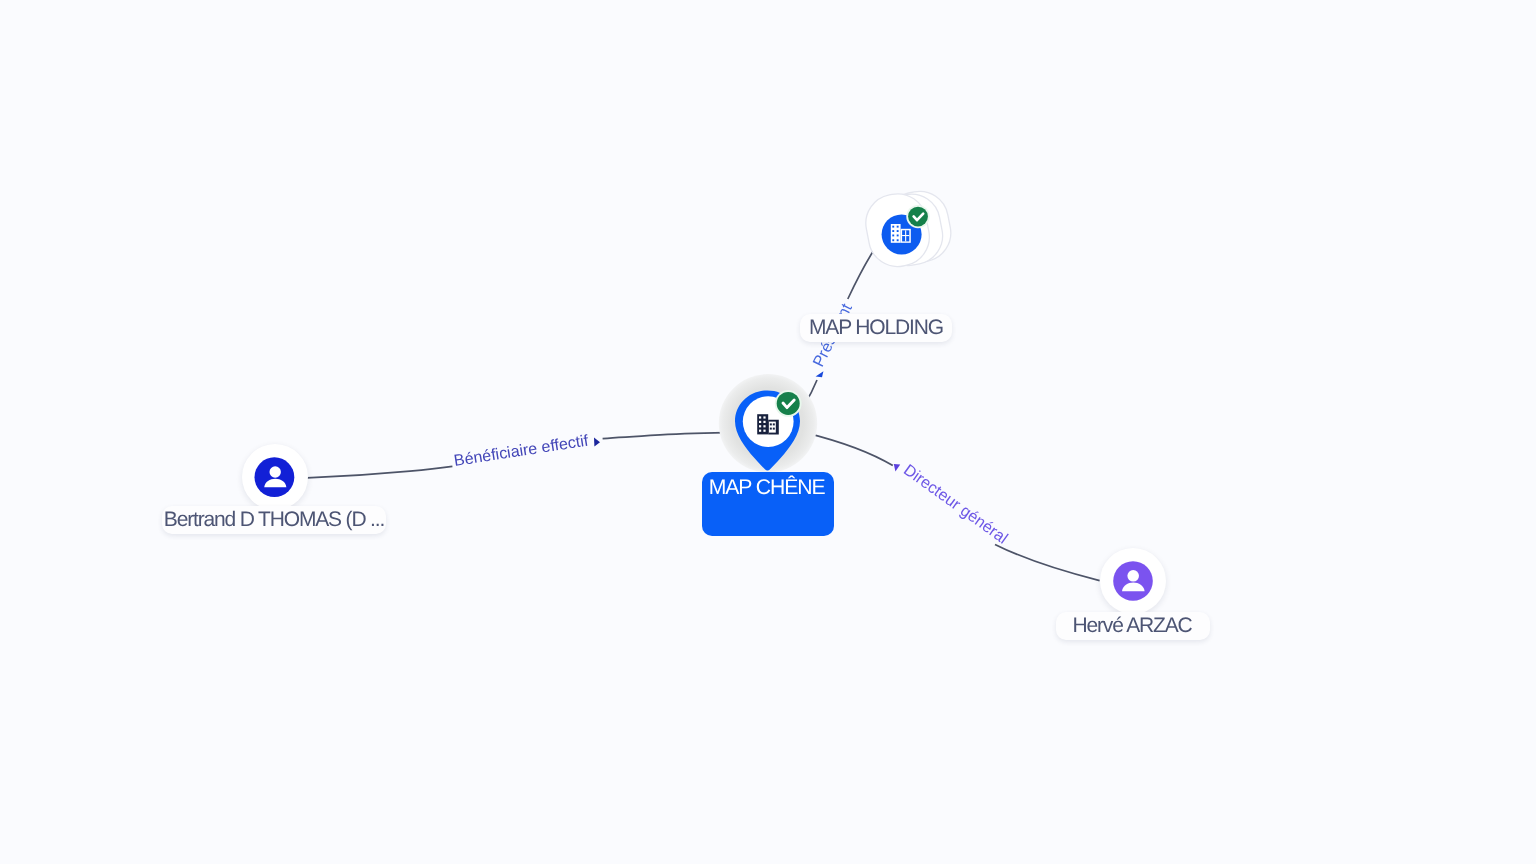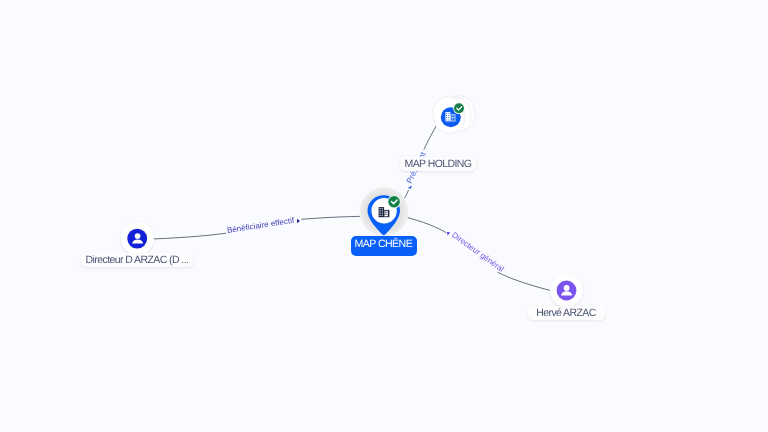--- a/index.html
+++ b/index.html
@@ -59,21 +59,21 @@
   </svg>
 
   <div class="node" style="left:121px;top:222px;width:33px;height:33px;">
     <div class="disc" style="left:0;top:0;width:33px;height:33px;"></div>
     <svg width="33" height="33" style="position:absolute;left:0;top:0;" viewBox="0 0 33 33">
       <circle cx="16.2" cy="16.6" r="9.95" fill="#1220d6"></circle>
       <circle cx="16.6" cy="14.0" r="2.85" fill="#ffffff"></circle>
       <path d="M11.1,21.6 C11.5,18.9 13.9,17.4 16.65,17.4 C19.4,17.4 21.8,18.9 22.2,21.6 Z" fill="#ffffff"></path>
     </svg>
   </div>
-  <div class="nlabel" style="left:81px;top:253px;width:112px;height:14px;">Directeur D ARZAC (D ...</div>
+  <div class="nlabel" style="left:81px;top:253px;width:112px;height:14px;">Bertrand D THOMAS (D ...</div>
 
   <div class="node" style="left:549.5px;top:273.5px;width:33px;height:33px;">
     <div class="disc" style="left:0;top:0;width:33px;height:33px;"></div>
     <svg width="33" height="33" style="position:absolute;left:0;top:0;" viewBox="0 0 33 33">
       <circle cx="16.5" cy="16.5" r="9.9" fill="#7b53ef"></circle>
       <circle cx="16.6" cy="13.9" r="2.9" fill="#ffffff"></circle>
       <path d="M11.0,21.6 C11.4,18.8 13.9,17.3 16.65,17.3 C19.4,17.3 21.9,18.8 22.3,21.6 Z" fill="#ffffff"></path>
     </svg>
   </div>
   <div class="nlabel" style="left:527.5px;top:306px;width:77px;height:14px;">Hervé ARZAC</div>
@@ -147,15 +147,15 @@
         <rect x="26.9" y="25.7" width="1.0" height="1.0"></rect>
         <rect x="28.4" y="25.7" width="1.0" height="1.0"></rect>
         <rect x="26.9" y="27.8" width="1.0" height="1.0"></rect>
         <rect x="28.4" y="27.8" width="1.0" height="1.0"></rect>
       </g>
       <circle cx="36.1" cy="15.7" r="6.7" fill="#e8f7ec"></circle>
       <circle cx="36.1" cy="15.7" r="5.75" fill="#15804a"></circle>
       <path d="M33.5,15.5 L35.5,17.8 L39.1,14.0" stroke="#ffffff" stroke-width="1.45" fill="none" stroke-linecap="round" stroke-linejoin="round"></path>
     </svg>
   </div>
-  <div class="nlabel-primary" style="left:350.8px;top:236.3px;width:66.5px;height:20px;">MAP CHÊNE</div>
+  <div class="nlabel-primary" style="left:350.8px;top:236.3px;width:66.5px;height:32px;">MAP CHÊNE</div>
 
 </div>
 
 </body></html>

